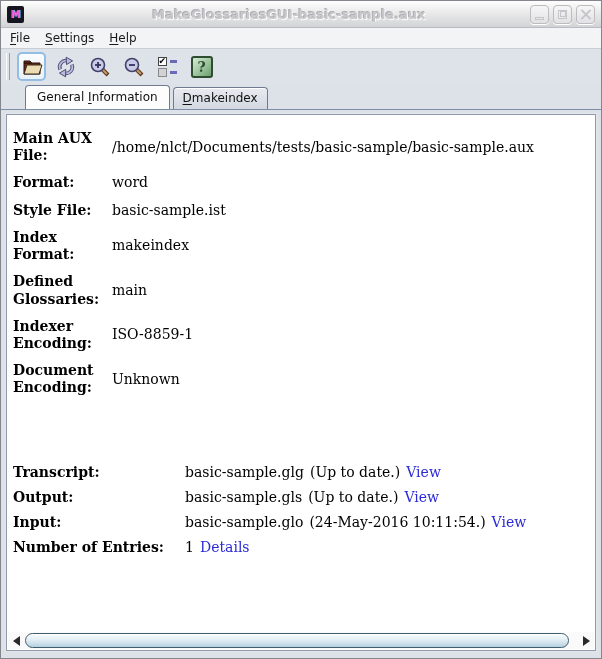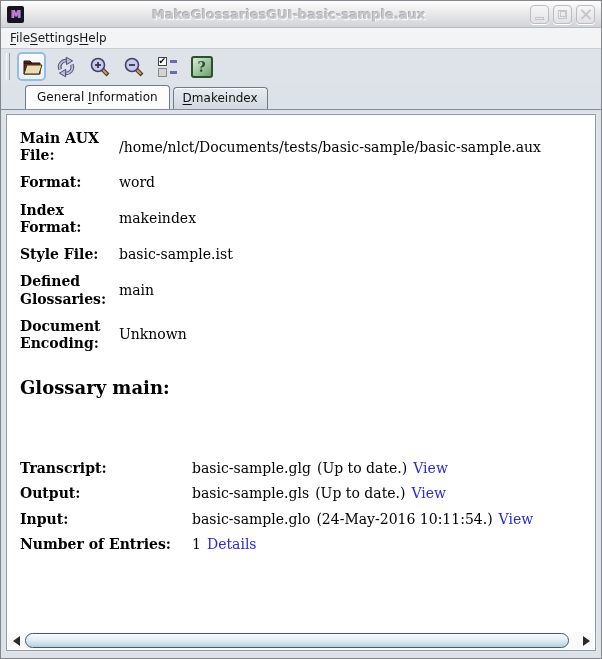--- a/index.html
+++ b/index.html
@@ -55,21 +55,21 @@
   }
   .g-close::before { transform:rotate(45deg); }
   .g-close::after  { transform:rotate(-45deg); }
 
   
   .menubar {
     height:21px; flex:0 0 21px;
     background:#f2f4f6;
     border-bottom:1px solid #c9cdd4;
     display:flex; align-items:center;
-    padding:0 9px; 
+    padding:0 9px; gap:15px;
     font-size:12px; color:#1a1a1a;
   }
   .menu-item { cursor:default; }
   .u { text-decoration:underline; text-underline-offset:2px; }
 
   
   .toolbar {
     height:35px; flex:0 0 35px;
     background:#dee2e9;
     display:flex; align-items:center;
@@ -140,21 +140,21 @@
   .panel-wrap { flex:1; margin:4px 5px 7px; position:relative; }
   .panel {
     position:absolute; inset:0;
     background:#ffffff;
     border:1px solid #8f99a9;
     box-shadow:0 0 0 1px #e4e7ec;
     overflow:hidden;
   }
   .doc {
     position:absolute; top:0; left:0; right:0; bottom:18px;
-    padding:10px 13px 0 13px;
+    padding:10px 13px 0 6px;
     font-family:"DejaVu Serif", serif;
     color:#000;
     overflow:hidden;
   }
   .ftable { display:table; width:100%; border-collapse:collapse; }
   .frow   { display:table-row; }
   .fcell  { display:table-cell; vertical-align:middle; padding:5px 0; font-size:14px; line-height:1.23; }
   .flabel { width:99px; font-weight:bold; padding-right:4px; }
   .fvalue { white-space:nowrap; }
 
@@ -290,38 +290,41 @@
         <div class="ftable">
           <div class="frow">
             <div class="fcell flabel">Main AUX File:</div>
             <div class="fcell fvalue">/home/nlct/Documents/tests/basic-sample/basic-sample.aux</div>
           </div>
           <div class="frow">
             <div class="fcell flabel">Format:</div>
             <div class="fcell fvalue">word</div>
           </div>
           <div class="frow">
+            <div class="fcell flabel">Style File:</div>
+            <div class="fcell fvalue">basic-sample.ist</div>
+          </div>
+          <div class="frow">
             <div class="fcell flabel">Index Format:</div>
             <div class="fcell fvalue">makeindex</div>
           </div>
           <div class="frow">
-            <div class="fcell flabel">Style File:</div>
-            <div class="fcell fvalue">basic-sample.ist</div>
-          </div>
-          <div class="frow">
             <div class="fcell flabel">Defined Glossaries:</div>
             <div class="fcell fvalue">main</div>
           </div>
           <div class="frow">
+            <div class="fcell flabel">Indexer Encoding:</div>
+            <div class="fcell fvalue">ISO-8859-1</div>
+          </div>
+          <div class="frow">
             <div class="fcell flabel">Document Encoding:</div>
             <div class="fcell fvalue">Unknown</div>
           </div>
         </div>
 
-        <div class="gheading">Glossary main:</div>
         <div class="gspacer"></div>
 
         <div class="ftable gtable">
           <div class="frow">
             <div class="fcell flabel">Transcript:</div>
             <div class="fcell fvalue"><span class="gfile">basic-sample.glg</span><span class="gstatus">(Up to date.)</span><span class="glink">View</span></div>
           </div>
           <div class="frow">
             <div class="fcell flabel">Output:</div>
             <div class="fcell fvalue"><span class="gfile">basic-sample.gls</span><span class="gstatus">(Up to date.)</span><span class="glink">View</span></div>

